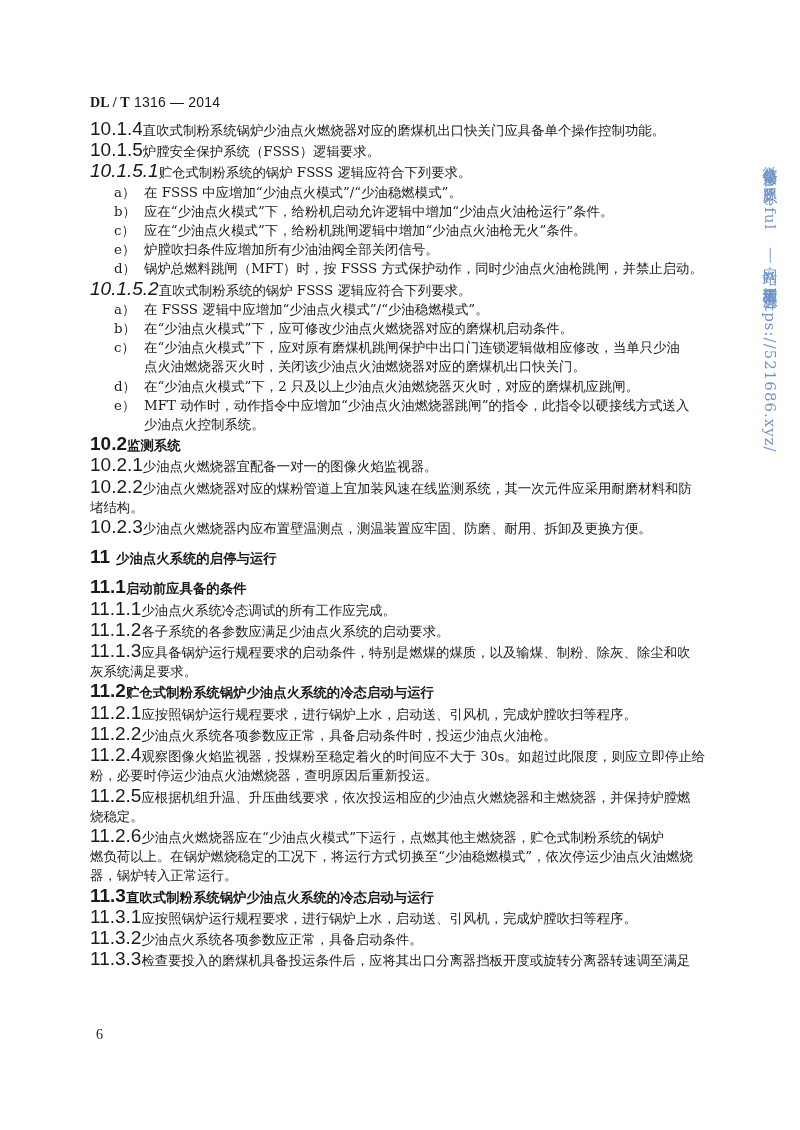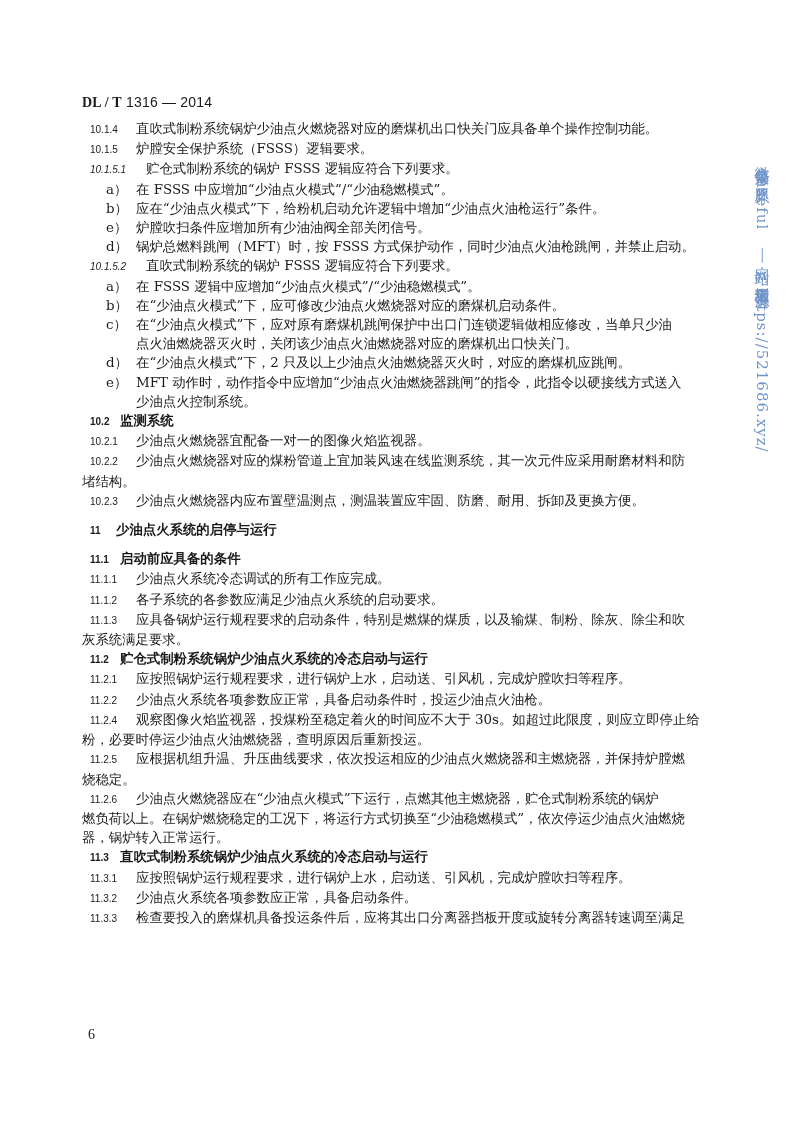--- a/index.html
+++ b/index.html
@@ -1,34 +1,33 @@
 <!DOCTYPE html>
 <html><head>
 <meta charset="utf-8">
 <style>
   html, body { margin: 0; padding: 0; }
   body {
     width: 800px; height: 1130px; background: #ffffff; position: relative; overflow: hidden;
     font-family: "DejaVu Serif", "Liberation Serif", serif; color: #1a1a1a;
   }
-  .page { position: absolute; left: 0; top: 0; width: 668px; height: 1130px; }
+  .page { position: absolute; left: 8px; top: 0; width: 668px; height: 1130px; }
   .header {
     position: absolute; left: 82px; top: 94px; font-size: 14px; letter-spacing: 0.2px;
     font-family: "Liberation Sans", "DejaVu Sans", sans-serif;
   }
   .header .bold { font-weight: bold; font-family: "Liberation Serif", serif; }
   .content {
     position: absolute; left: 82px; top: 119px; width: 638px;
     font-size: 13.4px; line-height: 19.2px;
   }
   .line { white-space: nowrap; position: relative; }
   .num {
     font-family: "Liberation Sans", "DejaVu Sans", sans-serif; display: inline-block;
-    font-size: 10px;
-    margin-left: 8px;
+    font-size: 19px;
   }
   .n3 { min-width: 46px; }
   .n4 { min-width: 56px; font-style: italic; }
   .n2 { min-width: 30px; }
   .n1 { min-width: 26px; }
   .sec-h { font-family: "Liberation Sans", "DejaVu Sans", sans-serif; font-weight: bold; }
   .item { padding-left: 24px; }
   .item .lbl { display: inline-block; min-width: 30px; }
   .item-cont { padding-left: 54px; }
   .gap { height: 9px; }
@@ -51,20 +50,21 @@
     <span class="bold">DL / T</span><span> 1316 — 2014</span>
   </div>
 
   <div class="content">
 
     <div class="line"><span class="num n3">10.1.4</span><span>直吹式制粉系统锅炉少油点火燃烧器对应的磨煤机出口快关门应具备单个操作控制功能。</span></div>
     <div class="line"><span class="num n3">10.1.5</span><span>炉膛安全保护系统（FSSS）逻辑要求。</span></div>
     <div class="line"><span class="num n4">10.1.5.1</span><span>贮仓式制粉系统的锅炉 FSSS 逻辑应符合下列要求。</span></div>
     <div class="line item"><span class="lbl">a）</span><span>在 FSSS 中应增加“少油点火模式”/“少油稳燃模式”。</span></div>
     <div class="line item"><span class="lbl">b）</span><span>应在“少油点火模式”下，给粉机启动允许逻辑中增加“少油点火油枪运行”条件。</span></div>
+    <div class="line item"><span class="lbl">c）</span><span>应在“少油点火模式”下，给粉机跳闸逻辑中增加“少油点火油枪无火”条件。</span></div>
     <div class="line item"><span class="lbl">e）</span><span>炉膛吹扫条件应增加所有少油油阀全部关闭信号。</span></div>
     <div class="line item"><span class="lbl">d）</span><span>锅炉总燃料跳闸（MFT）时，按 FSSS 方式保护动作，同时少油点火油枪跳闸，并禁止启动。</span></div>
 
     <div class="line"><span class="num n4">10.1.5.2</span><span>直吹式制粉系统的锅炉 FSSS 逻辑应符合下列要求。</span></div>
     <div class="line item"><span class="lbl">a）</span><span>在 FSSS 逻辑中应增加“少油点火模式”/“少油稳燃模式”。</span></div>
     <div class="line item"><span class="lbl">b）</span><span>在“少油点火模式”下，应可修改少油点火燃烧器对应的磨煤机启动条件。</span></div>
     <div class="line item"><span class="lbl">c）</span><span>在“少油点火模式”下，应对原有磨煤机跳闸保护中出口门连锁逻辑做相应修改，当单只少油</span></div>
     <div class="line item-cont">点火油燃烧器灭火时，关闭该少油点火油燃烧器对应的磨煤机出口快关门。</div>
     <div class="line item"><span class="lbl">d）</span><span>在“少油点火模式”下，2 只及以上少油点火油燃烧器灭火时，对应的磨煤机应跳闸。</span></div>
     <div class="line item"><span class="lbl">e）</span><span>MFT 动作时，动作指令中应增加“少油点火油燃烧器跳闸”的指令，此指令以硬接线方式送入</span></div>

